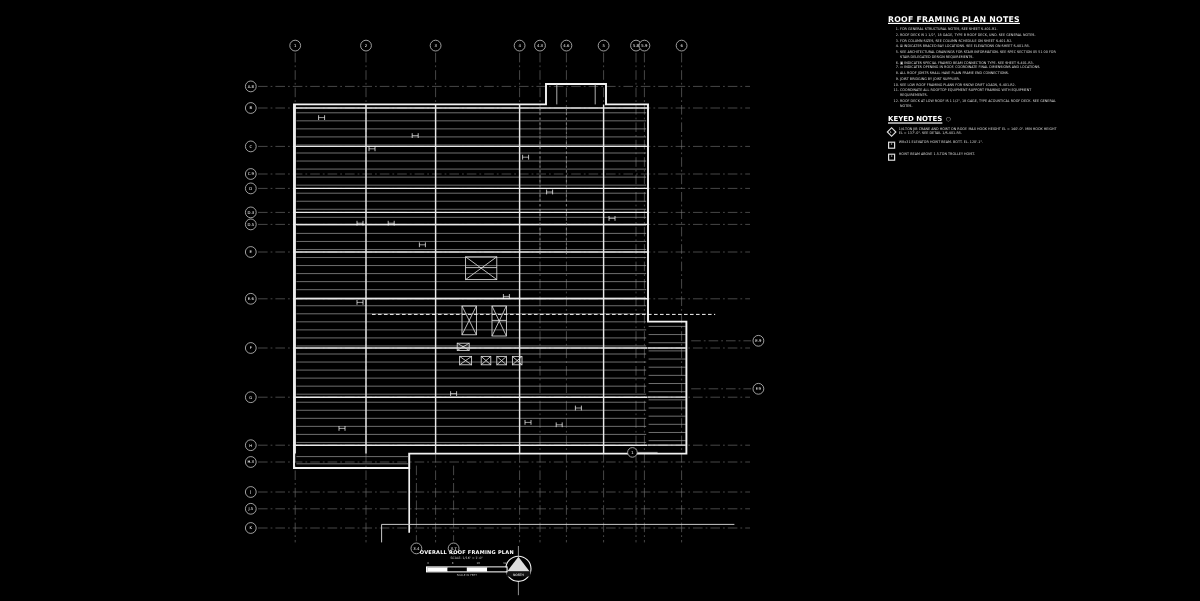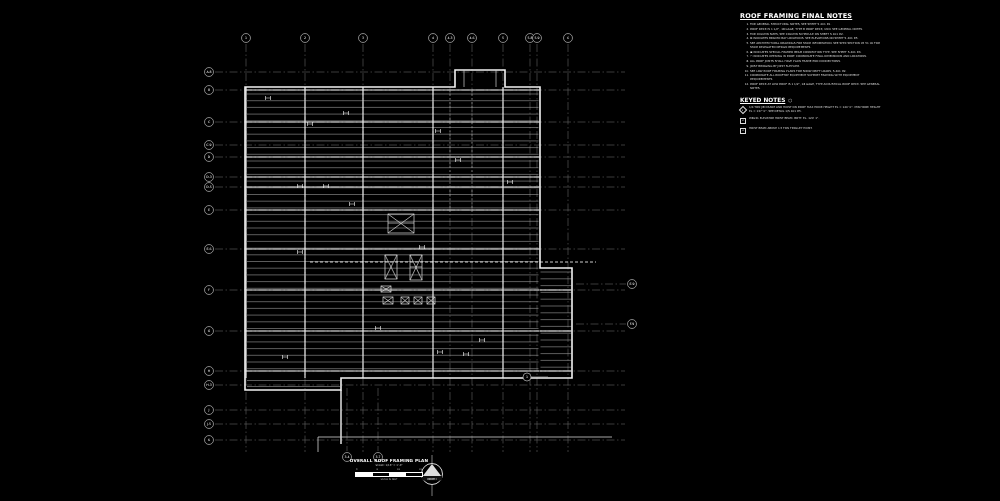--- a/index.html
+++ b/index.html
@@ -372,21 +372,21 @@
     <g id="north-arrow">
       <line x1="432" y1="455" x2="432" y2="496" stroke="#cccccc" stroke-width="0.6"></line>
       <circle cx="432" cy="474" r="10.5" fill="#000" stroke="#eeeeee" stroke-width="0.9"></circle>
       <path d="M432,464 L442,477 H422 Z" fill="#dddddd"></path>
       <rect x="422" y="476" width="20" height="4.5" fill="#111"></rect>
       <text id="north-text" x="432" y="479.6" fill="#ffffff" font-size="2.6" text-anchor="middle" font-family="DejaVu Sans, sans-serif">NORTH</text>
     </g>
   </svg>
 
   <div class="notes-panel">
-    <div class="notes-title">ROOF FRAMING FINAL NOTES</div>
+    <div class="notes-title">ROOF FRAMING PLAN NOTES</div>
     <ol id="notes-list">
         <li>FOR GENERAL STRUCTURAL NOTES, SEE SHEET S-401-R1.</li>
         <li>ROOF DECK IS 1 1/2", 18 GAGE, TYPE B ROOF DECK, UNO. SEE GENERAL NOTES.</li>
         <li>FOR COLUMN SIZES, SEE COLUMN SCHEDULE ON SHEET S-401-R2.</li>
         <li>⊠ INDICATES BRACED BAY LOCATIONS. SEE ELEVATIONS ON SHEET S-401-R5.</li>
         <li>SEE ARCHITECTURAL DRAWINGS FOR STAIR INFORMATION. SEE SPEC SECTION 05 51 00 FOR STAIR DELEGATED DESIGN REQUIREMENTS.</li>
         <li>▣ INDICATES SPECIAL FRAMED BEAM CONNECTION TYPE. SEE SHEET S-401-R3.</li>
         <li>▭ INDICATES OPENING IN ROOF. COORDINATE FINAL DIMENSIONS AND LOCATIONS.</li>
         <li>ALL ROOF JOISTS SHALL HAVE PLAIN FRAME END CONNECTIONS.</li>
         <li>JOIST BRIDGING BY JOIST SUPPLIER.</li>

